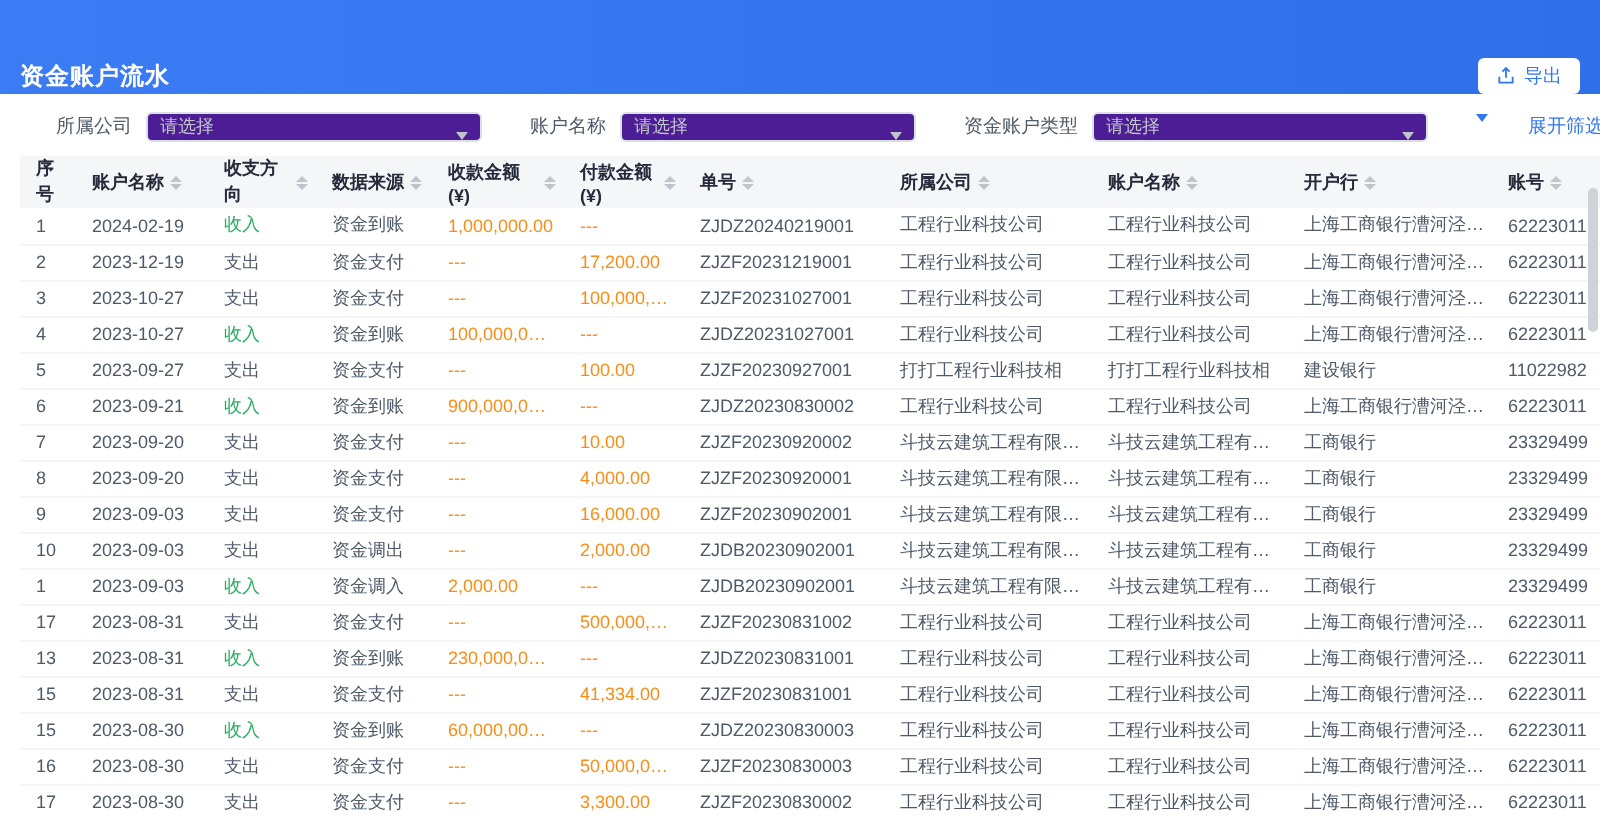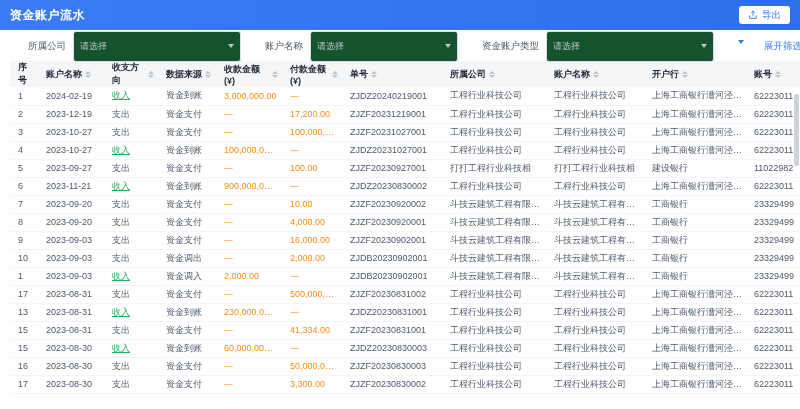--- a/index.html
+++ b/index.html
@@ -1,47 +1,47 @@
 <!DOCTYPE html>
 <html><head>
 <meta charset="utf-8">
 <style>
   html,body{margin:0;padding:0;}
   body{font-family:"Liberation Sans","DejaVu Sans",sans-serif;background:#e9edf2;}
   .page{position:relative;width:800px;height:409px;background:#fff;overflow:hidden;}
 
   
-  .topbar{height:30px;background:linear-gradient(90deg,#3b7cf4,#2f6fe8);display:flex;align-items:center;justify-content:space-between;padding:0 10px;box-sizing:border-box;}
+  .topbar{height:47px;background:linear-gradient(90deg,#3b7cf4,#2f6fe8);display:flex;align-items:flex-end;justify-content:space-between;padding:0 10px;box-sizing:border-box;}
   .title{color:#fff;font-size:12px;font-weight:bold;letter-spacing:.5px;}
   .export-btn{background:#fff;border:none;border-radius:3px;color:#3377f0;font-size:9.5px;height:18px;padding:0 9px;display:flex;align-items:center;gap:4px;cursor:pointer;font-family:Liberation Mono, monospace;}
 
   
   .filters{padding:7px 10px 6px 28px;background:#fff;}
   .filter-row{display:flex;align-items:center;height:18px;}
   .f-item{display:flex;align-items:center;gap:7px;margin-right:24px;}
   .f-label{font-size:9.5px;color:#4e5969;white-space:nowrap;}
-  .select{height:31px;border:1px solid #dcdfe6;border-radius:3px;display:flex;align-items:center;justify-content:space-between;padding:0 6px;background:#14532d;box-sizing:border-box;cursor:pointer;}
+  .select{height:15px;border:1px solid #dcdfe6;border-radius:3px;display:flex;align-items:flex-end;justify-content:space-between;padding:0 6px;background:#4c1d95;box-sizing:border-box;cursor:pointer;}
   .sel-lg{width:168px;} .sel-md{width:148px;}
   .select .ph{font-size:9px;color:#c0c4cc;}
   .caret-down{width:0;height:0;border-left:3.5px solid transparent;border-right:3.5px solid transparent;border-top:4px solid #c0c4cc;}
   .expand{margin-left:auto;display:flex;align-items:flex-start;gap:20px;color:#3377f0;font-size:9.5px;cursor:pointer;padding-right:6px;white-space:nowrap;}
   .expand .caret-down{border-top-color:#3377f0;}
   .btn-row{display:flex;gap:12px;margin-top:8px;}
   .btn{height:18px;border-radius:3px;font-size:9.5px;border:none;cursor:pointer;line-height:18px;}
   .btn.primary{background:#3377f0;color:#fff;padding:0 26px;}
   .btn.secondary{background:#e0ebff;color:#3377f0;padding:0 12px;}
 
   
   .table-wrap{padding-left:10px;overflow:hidden;}
   table{border-collapse:collapse;table-layout:fixed;width:812px;font-size:9px;}
   thead th{background:#f5f6f8;height:20px;text-align:left;padding:0 4px 0 8px;color:#252b3a;font-weight:bold;font-size:9px;box-sizing:border-box;}
   .th-inner{display:flex;align-items:center;gap:3px;}
   tbody td{height:18px;padding:0 4px 0 8px;color:#4e5969;white-space:nowrap;overflow:hidden;text-overflow:ellipsis;border-bottom:1px solid #f4f5f7;box-sizing:border-box;}
   td.c-amt{color:#fa8c16;}
-  td.income{color:#27ae60;text-decoration:underline;}
+  td.income{color:#27ae60;}
   td.expense{color:#4e5969;}
   .sort{display:inline-flex;flex-direction:column;gap:1px;cursor:pointer;}
   .sort .t-up{width:0;height:0;border-left:3px solid transparent;border-right:3px solid transparent;border-bottom:3.5px solid #c0c4cc;}
   .sort .t-down{width:0;height:0;border-left:3px solid transparent;border-right:3px solid transparent;border-top:3.5px solid #c0c4cc;}
 
   
   .vscroll{position:absolute;right:1px;top:94px;width:5px;height:72px;border-radius:3px;background:#ced2d9;}
 </style>
 </head>
 <body>
@@ -204,21 +204,21 @@
               </span>
             </th>
         </tr>
       </thead>
       <tbody>
           <tr>
     <td>1</td>
     <td>2024-02-19</td>
     <td class="income">收入</td>
     <td>资金到账</td>
-    <td class="c-amt">3,000,000.00</td>
+    <td class="c-amt">1,000,000.00</td>
     <td class="c-amt">---</td>
     <td>ZJDZ20240219001</td>
     <td>工程行业科技公司</td>
     <td>工程行业科技公司</td>
     <td>上海工商银行漕河泾支行</td>
     <td>62223011</td>
   </tr>
           <tr>
     <td>2</td>
     <td>2023-12-19</td>
@@ -266,21 +266,21 @@
     <td class="c-amt">---</td>
     <td class="c-amt">100.00</td>
     <td>ZJZF20230927001</td>
     <td>打打工程行业科技相</td>
     <td>打打工程行业科技相</td>
     <td>建设银行</td>
     <td>11022982</td>
   </tr>
           <tr>
     <td>6</td>
-    <td>2023-11-21</td>
+    <td>2023-09-21</td>
     <td class="income">收入</td>
     <td>资金到账</td>
     <td class="c-amt">900,000,000.00</td>
     <td class="c-amt">---</td>
     <td>ZJDZ20230830002</td>
     <td>工程行业科技公司</td>
     <td>工程行业科技公司</td>
     <td>上海工商银行漕河泾支行</td>
     <td>62223011</td>
   </tr>

